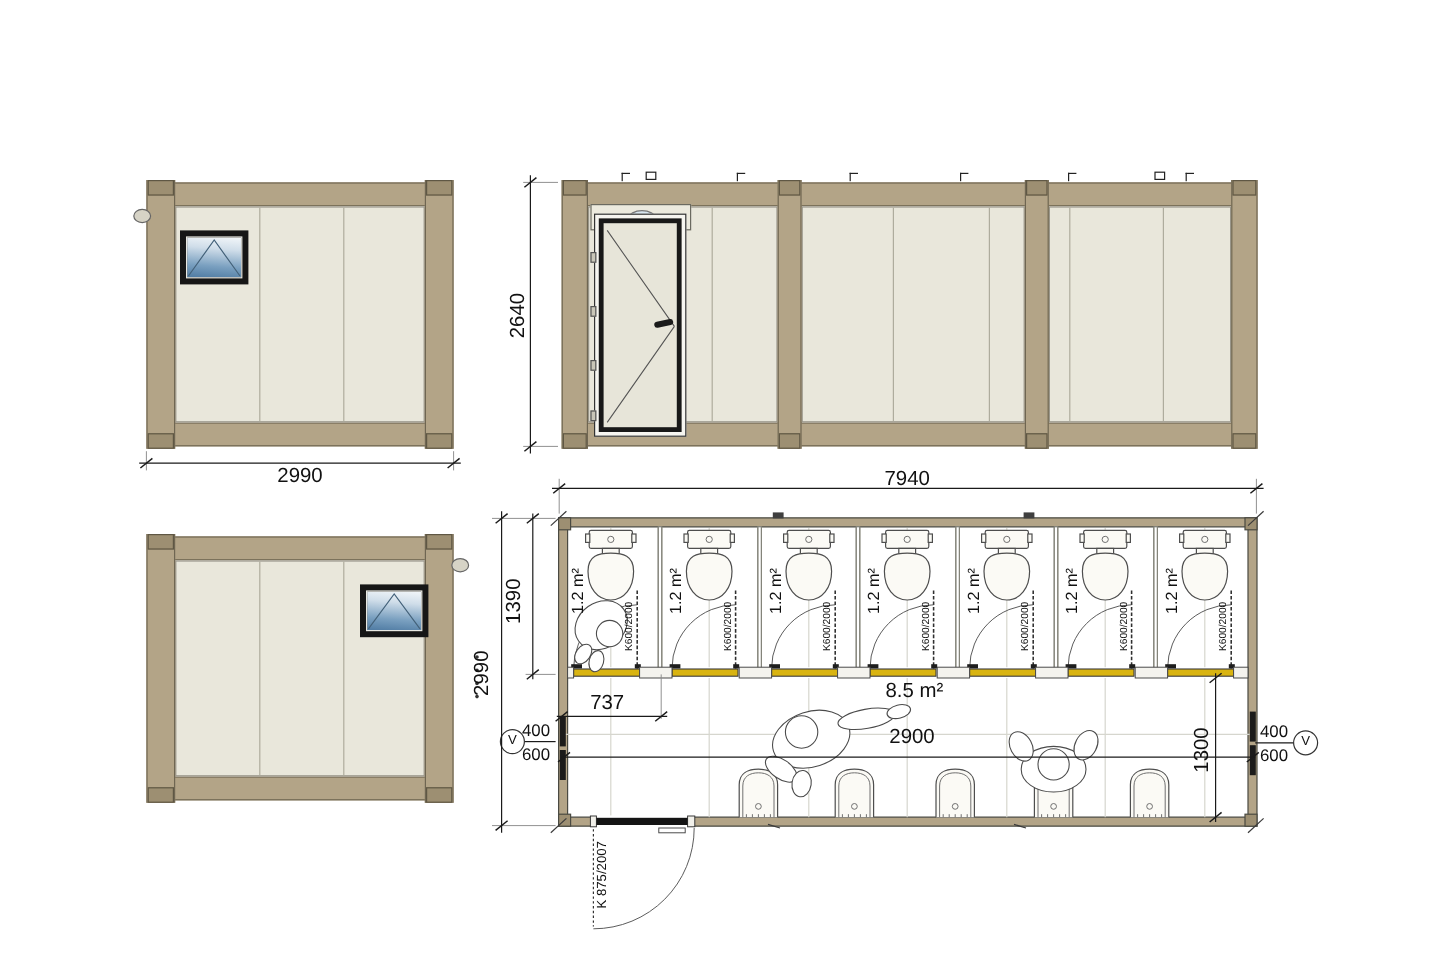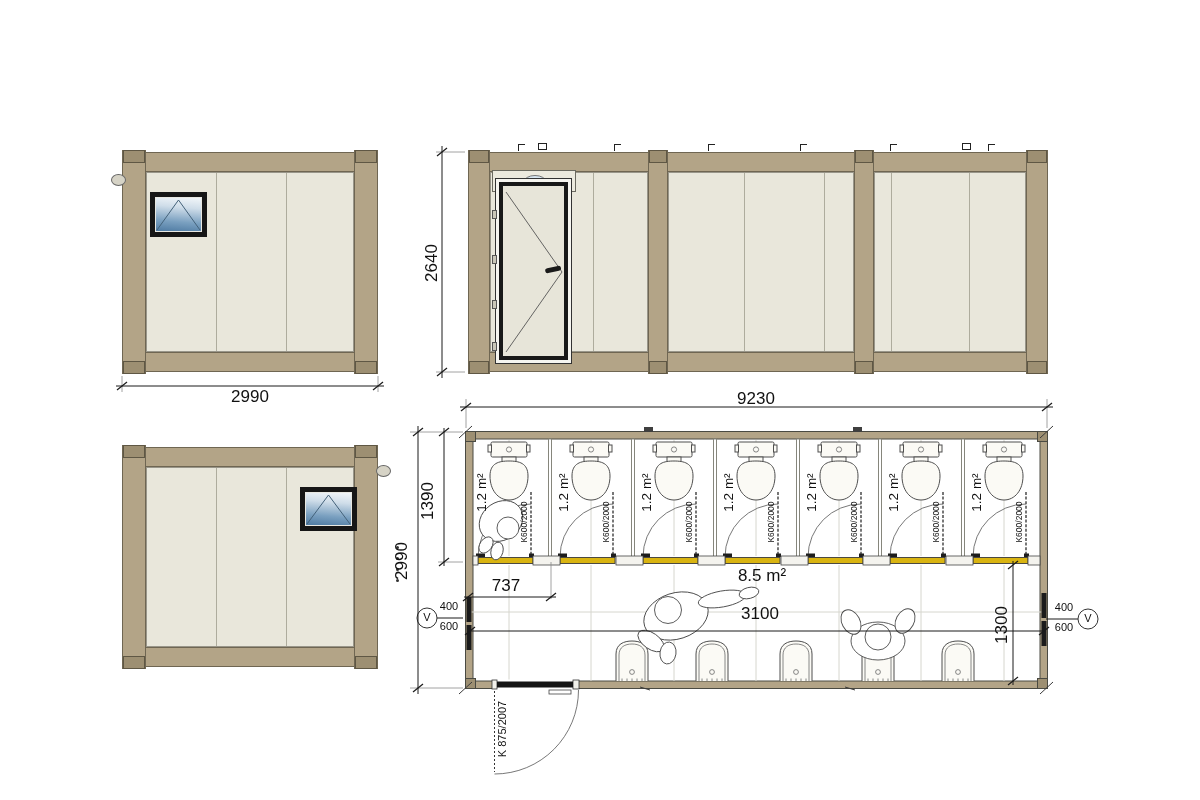--- a/index.html
+++ b/index.html
@@ -24,21 +24,21 @@
   .doorOuter{position:absolute;background:#f6f5f0;border:1px solid #333;box-sizing:border-box;}
   .doorBlack{position:absolute;left:3px;top:3px;right:3px;bottom:3px;border:4px solid #181818;background:#e7e5d9;box-sizing:border-box;}
   .transom{position:absolute;background:#ecead e;background:#eceade;border:1px solid #6b6a60;box-sizing:border-box;}
   .hinge{position:absolute;width:5px;height:9px;background:#c9c6b8;border:1px solid #555;box-sizing:border-box;}
   
   .lbl{position:absolute;color:#111;white-space:nowrap;font-family:"Liberation Sans",sans-serif;}
   .dimtxt{font-size:17px;text-align:center;}
   .rot{transform:rotate(-90deg);}
   .areaLbl{width:64px;font-size:13.5px;text-align:center;}
   .doorLbl{width:70px;font-size:8.5px;text-align:center;}
-  .smtxt{font-size:11px;text-align:center;}
+  .smtxt{font-size:14px;}
   .vtxt{font-size:11px;text-align:center;}
   .ktxt{width:80px;font-size:11px;text-align:center;}
   
   #overlay{position:absolute;left:0;top:0;z-index:2;pointer-events:none;}
   #labels{position:absolute;left:0;top:0;width:1200px;height:800px;z-index:3;pointer-events:none;}
   .dim{stroke:#1a1a1a;stroke-width:1;fill:none;}
   .ext{stroke:#8c8c8c;stroke-width:.8;fill:none;}
   .faint{stroke:#d6d6ce;stroke-width:1;fill:none;}
   .fixw{fill:#fbfaf5;stroke:#4e4e4e;stroke-width:1;}
   .fixn{fill:none;stroke:#6a6a6a;stroke-width:.8;}
@@ -382,26 +382,26 @@
 
       <line class="dim" x1="1013" y1="561" x2="1013" y2="685"></line>
       <use href="#tickm" transform="translate(1013,565)"></use>
         <use href="#tickm" transform="translate(1013,681)"></use>
     </g>
   </svg>
 
   <div id="labels">
     <div class="lbl dimtxt" style="left:210px;top:387px;width:80px;">2990</div>
     <div class="lbl dimtxt rot" style="left:402px;top:253px;width:60px;">2640</div>
-    <div class="lbl dimtxt" style="left:716px;top:389px;width:80px;">9230</div>
+    <div class="lbl dimtxt" style="left:716px;top:389px;width:80px;">7940</div>
     <div class="lbl dimtxt rot" style="left:372px;top:551px;width:60px;">2990</div>
     <div class="lbl dimtxt rot" style="left:398px;top:491px;width:60px;">1390</div>
     <div class="lbl dimtxt" style="left:478px;top:576px;width:56px;">737</div>
     <div class="lbl dimtxt" style="left:712px;top:566px;width:100px;">8.5 m²</div>
-    <div class="lbl dimtxt" style="left:715px;top:604px;width:90px;">3100</div>
+    <div class="lbl dimtxt" style="left:715px;top:604px;width:90px;">2900</div>
     <div class="lbl dimtxt rot" style="left:970px;top:615px;width:64px;">1300</div>
     <div class="lbl ktxt rot" style="left:462px;top:723px;">K 875/2007</div>
 
     <div class="lbl smtxt" style="left:435px;top:600px;width:28px;">400</div>
     <div class="lbl smtxt" style="left:435px;top:620px;width:28px;">600</div>
     <div class="lbl vtxt" style="left:420px;top:611px;width:14px;">V</div>
     <div class="lbl smtxt" style="left:1050px;top:601px;width:28px;">400</div>
     <div class="lbl smtxt" style="left:1050px;top:621px;width:28px;">600</div>
     <div class="lbl vtxt" style="left:1081px;top:612px;width:14px;">V</div>
   <div class="lbl rot areaLbl" style="left: 449px; top: 485px;">1.2 m²</div>

